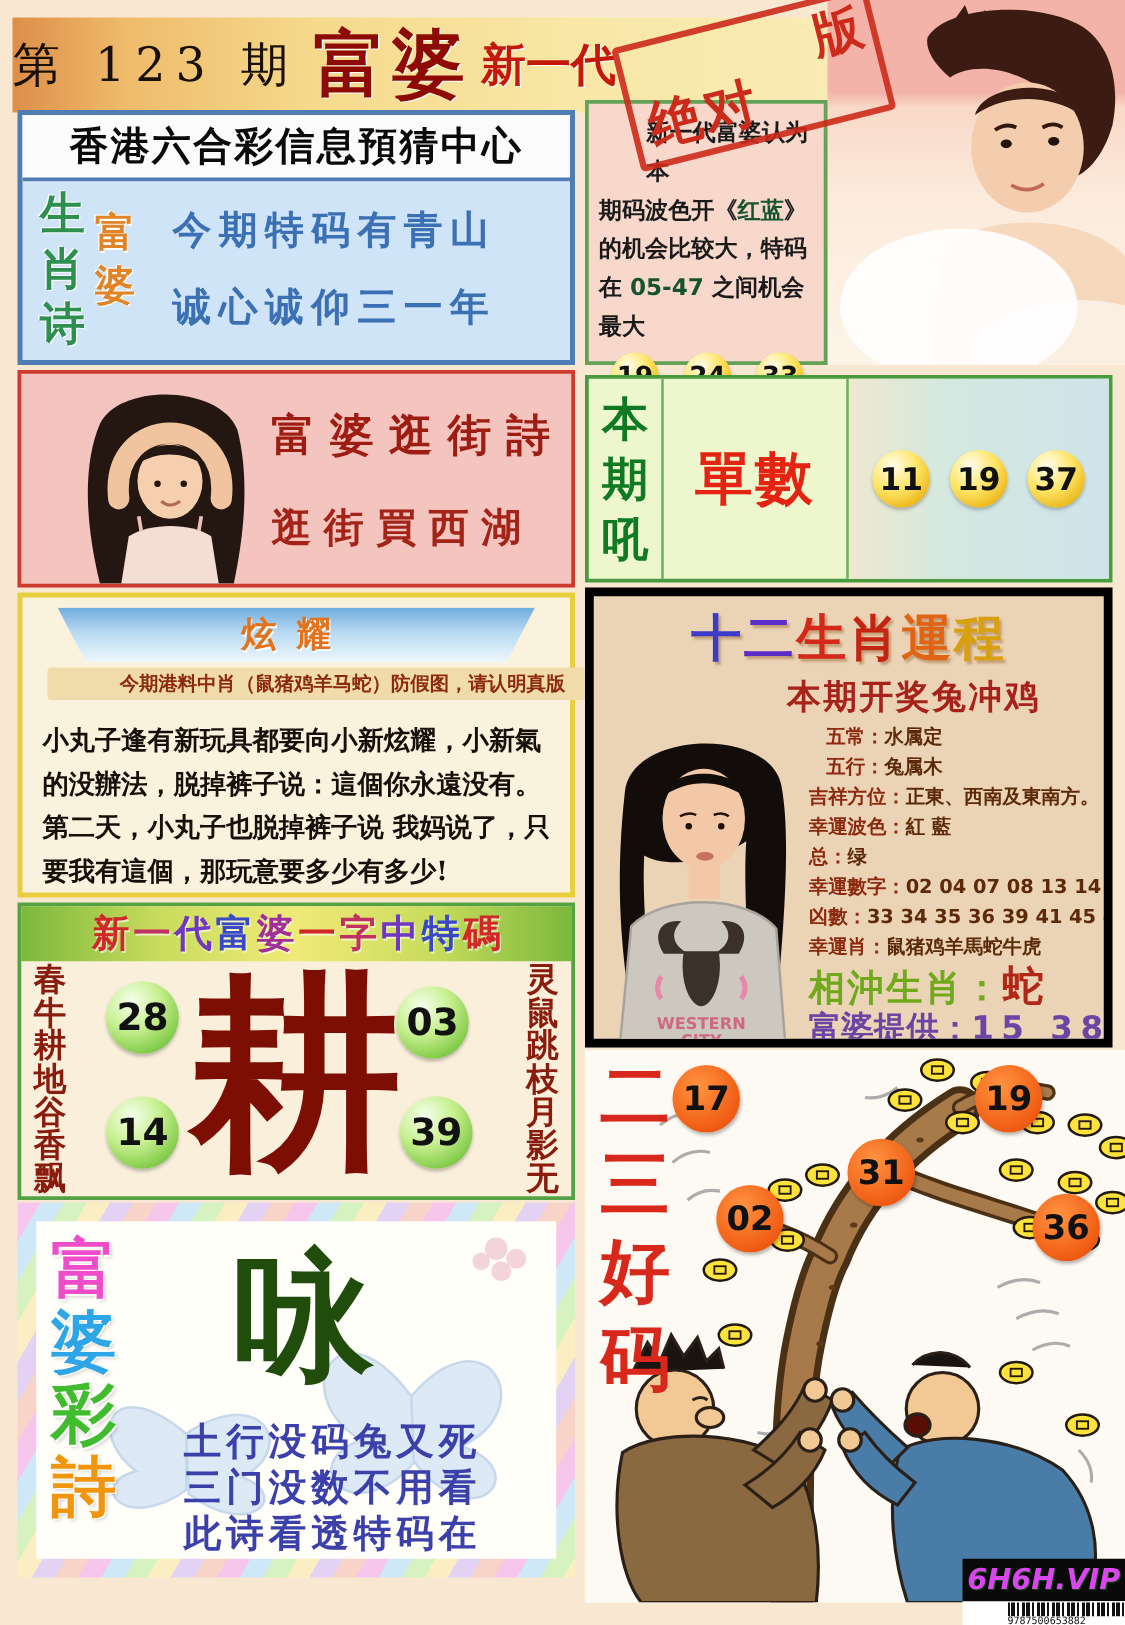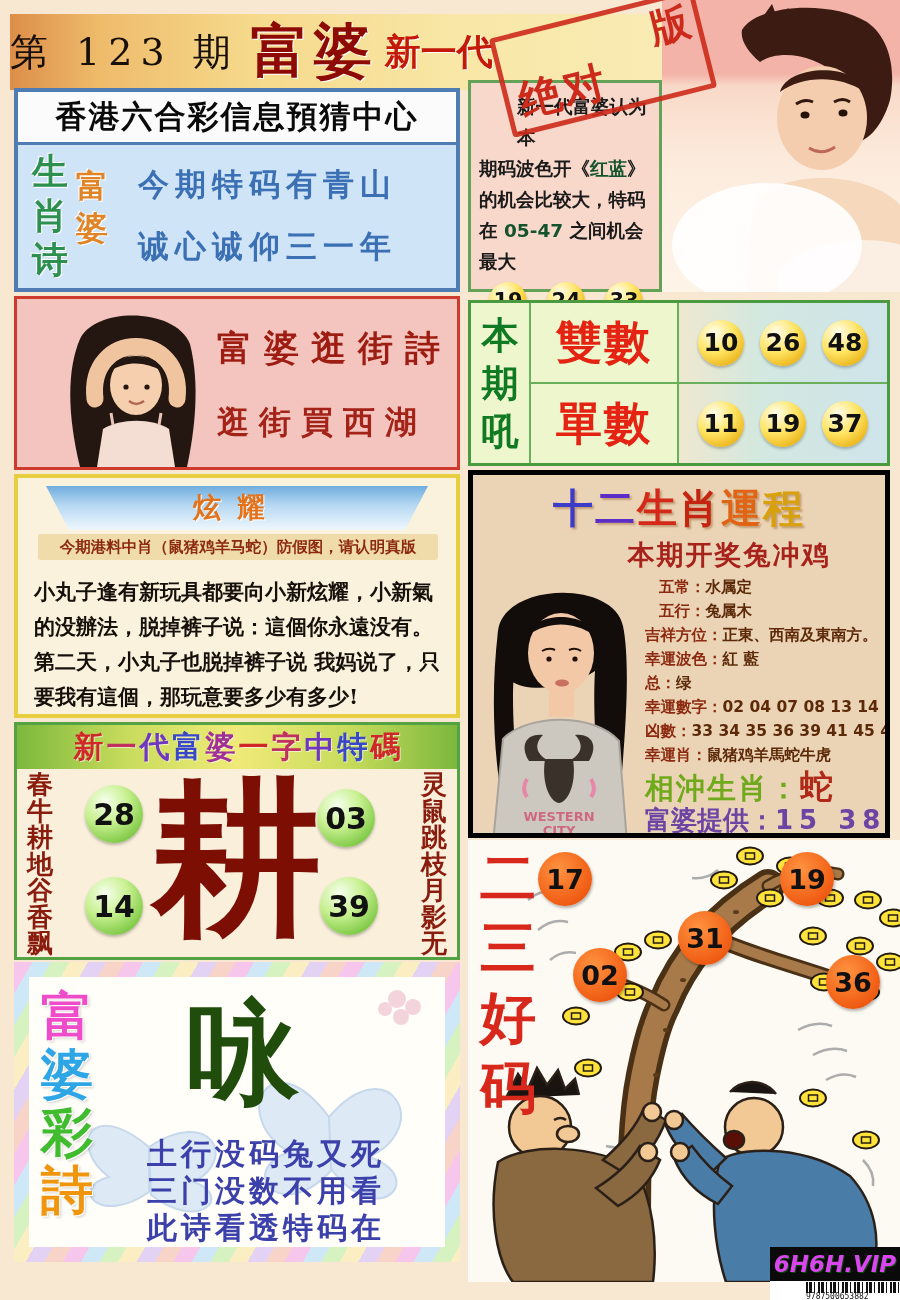--- a/index.html
+++ b/index.html
@@ -79,26 +79,26 @@
 
   
   .box-story{left:14px;top:474px;width:446px;height:244px;border:4px solid #e8cf40;box-sizing:border-box;
     background:#fbf2de;}
   .ribbon{position:absolute;left:28px;top:8px;width:382px;height:44px;
     background:linear-gradient(180deg,#6fadde 0%,#b8d9f2 45%,#eef7fd 100%);
     clip-path:polygon(0 0,100% 0,94% 100%,6% 100%);display:flex;align-items:center;justify-content:center;}
   .ribbon-title{font-size:28px;font-weight:bold;color:#e2731c;letter-spacing:16px;
     font-family:"DejaVu Serif",serif;text-shadow:1px 1px 0 #fff;}
   .story-sub{position:absolute;left:20px;top:56px;width:400px;height:26px;background:#f0dcaa;color:#8c2a10;
-    font-size:15.5px;font-weight:bold;text-align:center;line-height:26px;border-radius:3px;}
+    font-size:15.5px;font-weight:bold;text-align:center;line-height:26px;border-radius:3px;padding-left:36px;}
   .story-body{position:absolute;left:16px;top:96px;width:410px;font-size:21px;line-height:35px;color:#15100a;
     font-family:"DejaVu Serif",serif;font-weight:bold;}
 
   
-  .box-zodiac{left:468px;top:470px;width:422px;height:368px;background:#ebd4b6;border:5px solid #000000;
+  .box-zodiac{left:468px;top:470px;width:422px;height:368px;background:#ebd4b6;border:7px solid #000000;
     box-sizing:border-box;overflow:hidden;}
   .z-title{position:absolute;top:6px;width:100%;text-align:center;font-family:"DejaVu Serif",serif;
     font-weight:bold;font-size:40px;letter-spacing:2px;text-shadow:2px 2px 2px rgba(120,60,0,.35);}
   .zc0{color:#3c3cc8}.zc1{color:#5c2cc8}.zc2{color:#d42818}.zc3{color:#c42410}.zc4{color:#e06414}.zc5{color:#d8a00c}
   .z-sub{position:absolute;top:62px;left:100px;width:312px;text-align:center;font-size:27px;font-weight:bold;
     color:#a6221a;font-family:"DejaVu Serif",serif;letter-spacing:2px;}
   .z-photo{position:absolute;left:0;top:96px;width:172px;height:272px;}
   .z-details{position:absolute;left:172px;top:100px;width:250px;font-size:15.5px;font-weight:bold;
     line-height:24px;white-space:nowrap;overflow:hidden;}
   .z-details .ind{padding-left:14px;}
@@ -245,28 +245,20 @@
     <div class="shop-line">逛街買西湖</div>
   </div>
 
   <div class="abs box-benqi">
     <div class="benqi-side">
       <span>本</span>
       <span>期</span>
       <span>吼</span>
     </div>
     <div class="benqi-rows">
-      <div class="benqi-row">
-        <div class="benqi-name">雙數</div>
-        <div class="benqi-balls">
-          <span class="gold-ball">10</span>
-          <span class="gold-ball">26</span>
-          <span class="gold-ball">48</span>
-        </div>
-      </div>
       <div class="benqi-row">
         <div class="benqi-name">單數</div>
         <div class="benqi-balls">
           <span class="gold-ball">11</span>
           <span class="gold-ball">19</span>
           <span class="gold-ball">37</span>
         </div>
       </div>
     </div>
   </div>

